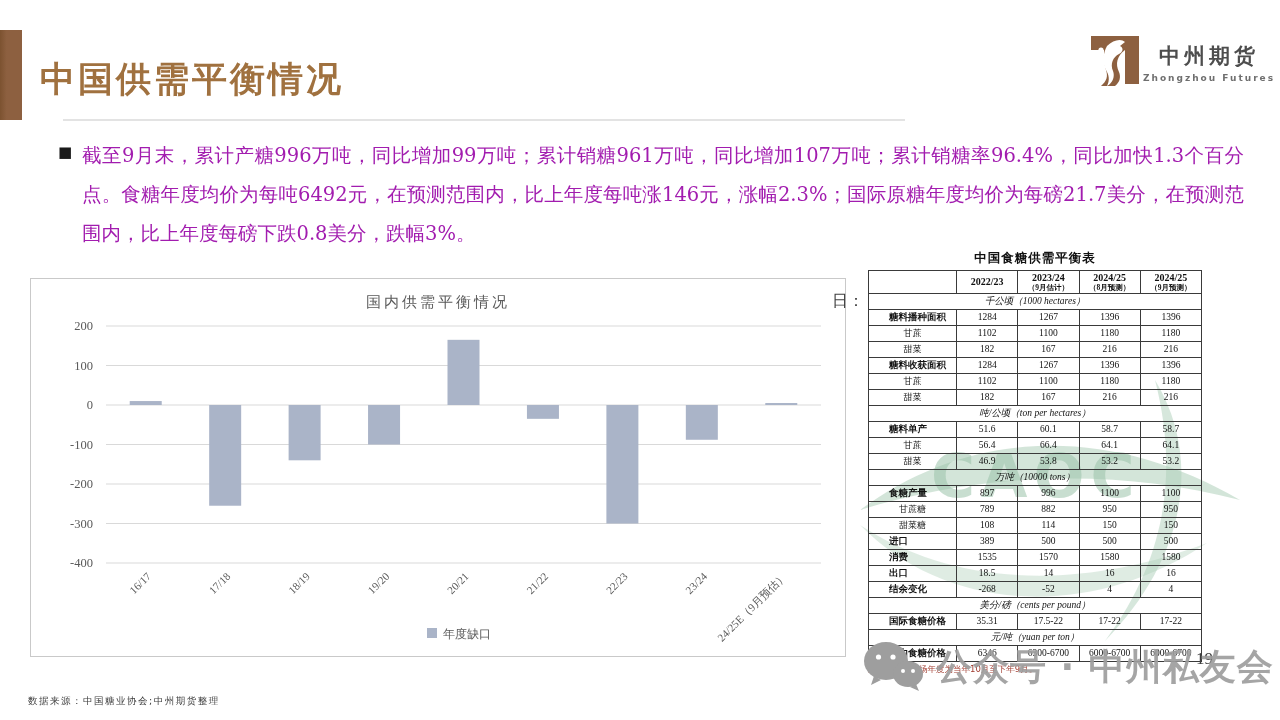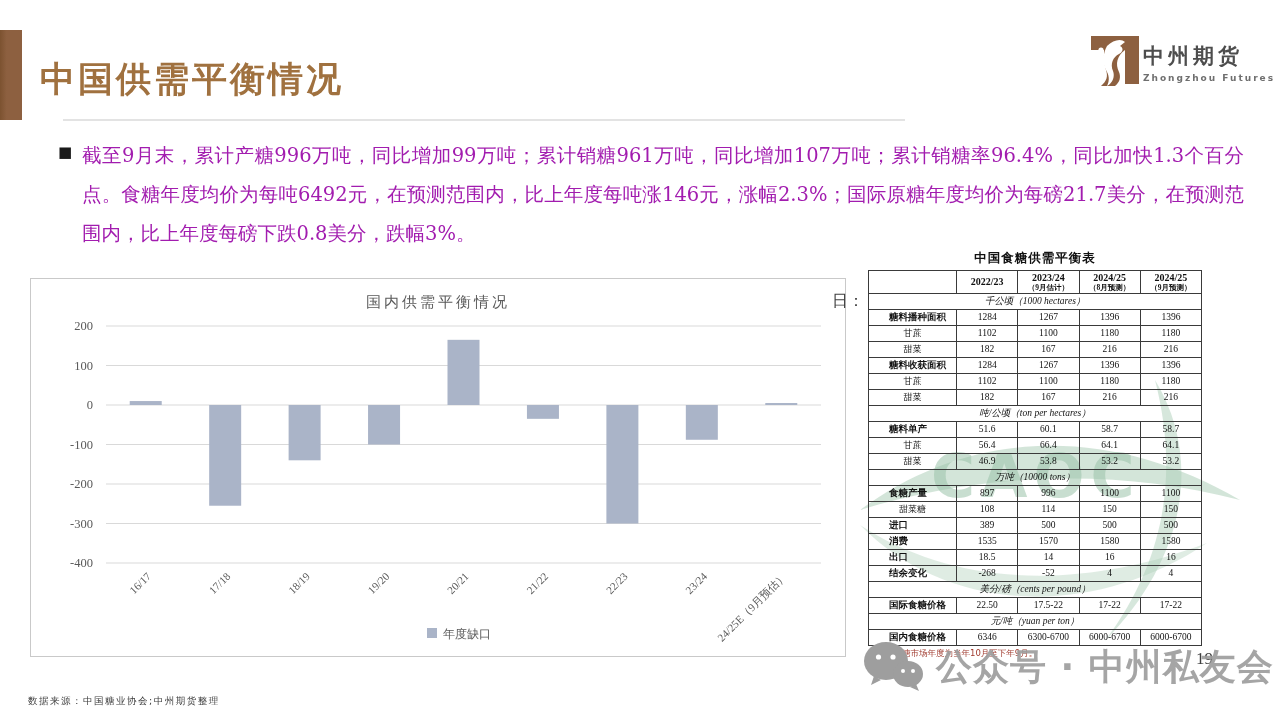--- a/index.html
+++ b/index.html
@@ -6,21 +6,21 @@
   body{width:1280px;height:720px;position:relative;background:#ffffff;overflow:hidden;
        font-family:"DejaVu Sans",sans-serif;color:#333;}
 
   
   .accent-bar{position:absolute;left:0;top:30px;width:22px;height:90px;
               background:linear-gradient(90deg,#7c5230 0%, #8d6040 30%, #8d6040 100%);}
   .page-title{position:absolute;left:40px;top:56px;font-family:"DejaVu Serif","Liberation Serif",serif;
               font-size:35px;font-weight:bold;color:#a0713f;letter-spacing:3px;}
   .title-rule{position:absolute;left:63px;top:119px;width:842px;height:2px;background:#e3e3e3;}
 
-  .logo{position:absolute;left:1083px;top:32px;display:flex;align-items:center;gap:0;}
+  .logo{position:absolute;left:1083px;top:32px;display:flex;align-items:center;gap:0;text-align:center;}
   .logo-badge{width:60px;height:60px;}
   .logo-text .cn{font-size:21px;font-weight:bold;color:#4d4d4d;letter-spacing:4px;}
   .logo-text .en{font-size:9px;color:#6f6f6f;letter-spacing:2px;margin-top:3px;font-weight:bold;}
 
   
   .bullet-marker{position:absolute;left:58px;top:143px;font-size:15px;color:#1a1a1a;}
   .bullet-text{position:absolute;left:82px;top:136px;width:1162px;
                font-family:"DejaVu Serif","Liberation Serif",serif;font-size:19.5px;
                line-height:39px;color:#a21caf;text-align:justify;}
 
@@ -250,20 +250,27 @@
           <td colspan="5" class="section">万吨（10000 tons）</td>
         </tr>
         <tr>
           <td class="rowlabel main">食糖产量</td>
           <td>897</td>
           <td>996</td>
           <td>1100</td>
           <td>1100</td>
         </tr>
         <tr>
+          <td class="rowlabel sub">甘蔗糖</td>
+          <td>789</td>
+          <td>882</td>
+          <td>950</td>
+          <td>950</td>
+        </tr>
+        <tr>
           <td class="rowlabel sub">甜菜糖</td>
           <td>108</td>
           <td>114</td>
           <td>150</td>
           <td>150</td>
         </tr>
         <tr>
           <td class="rowlabel main">进口</td>
           <td>389</td>
           <td>500</td>
@@ -289,21 +296,21 @@
           <td>-268</td>
           <td>-52</td>
           <td>4</td>
           <td>4</td>
         </tr>
         <tr>
           <td colspan="5" class="section">美分/磅（cents per pound）</td>
         </tr>
         <tr>
           <td class="rowlabel main">国际食糖价格</td>
-          <td>22.50</td>
+          <td>35.31</td>
           <td>17.5-22</td>
           <td>17-22</td>
           <td>17-22</td>
         </tr>
         <tr>
           <td colspan="5" class="section">元/吨（yuan per ton）</td>
         </tr>
         <tr>
           <td class="rowlabel main">国内食糖价格</td>
           <td>6346</td>

